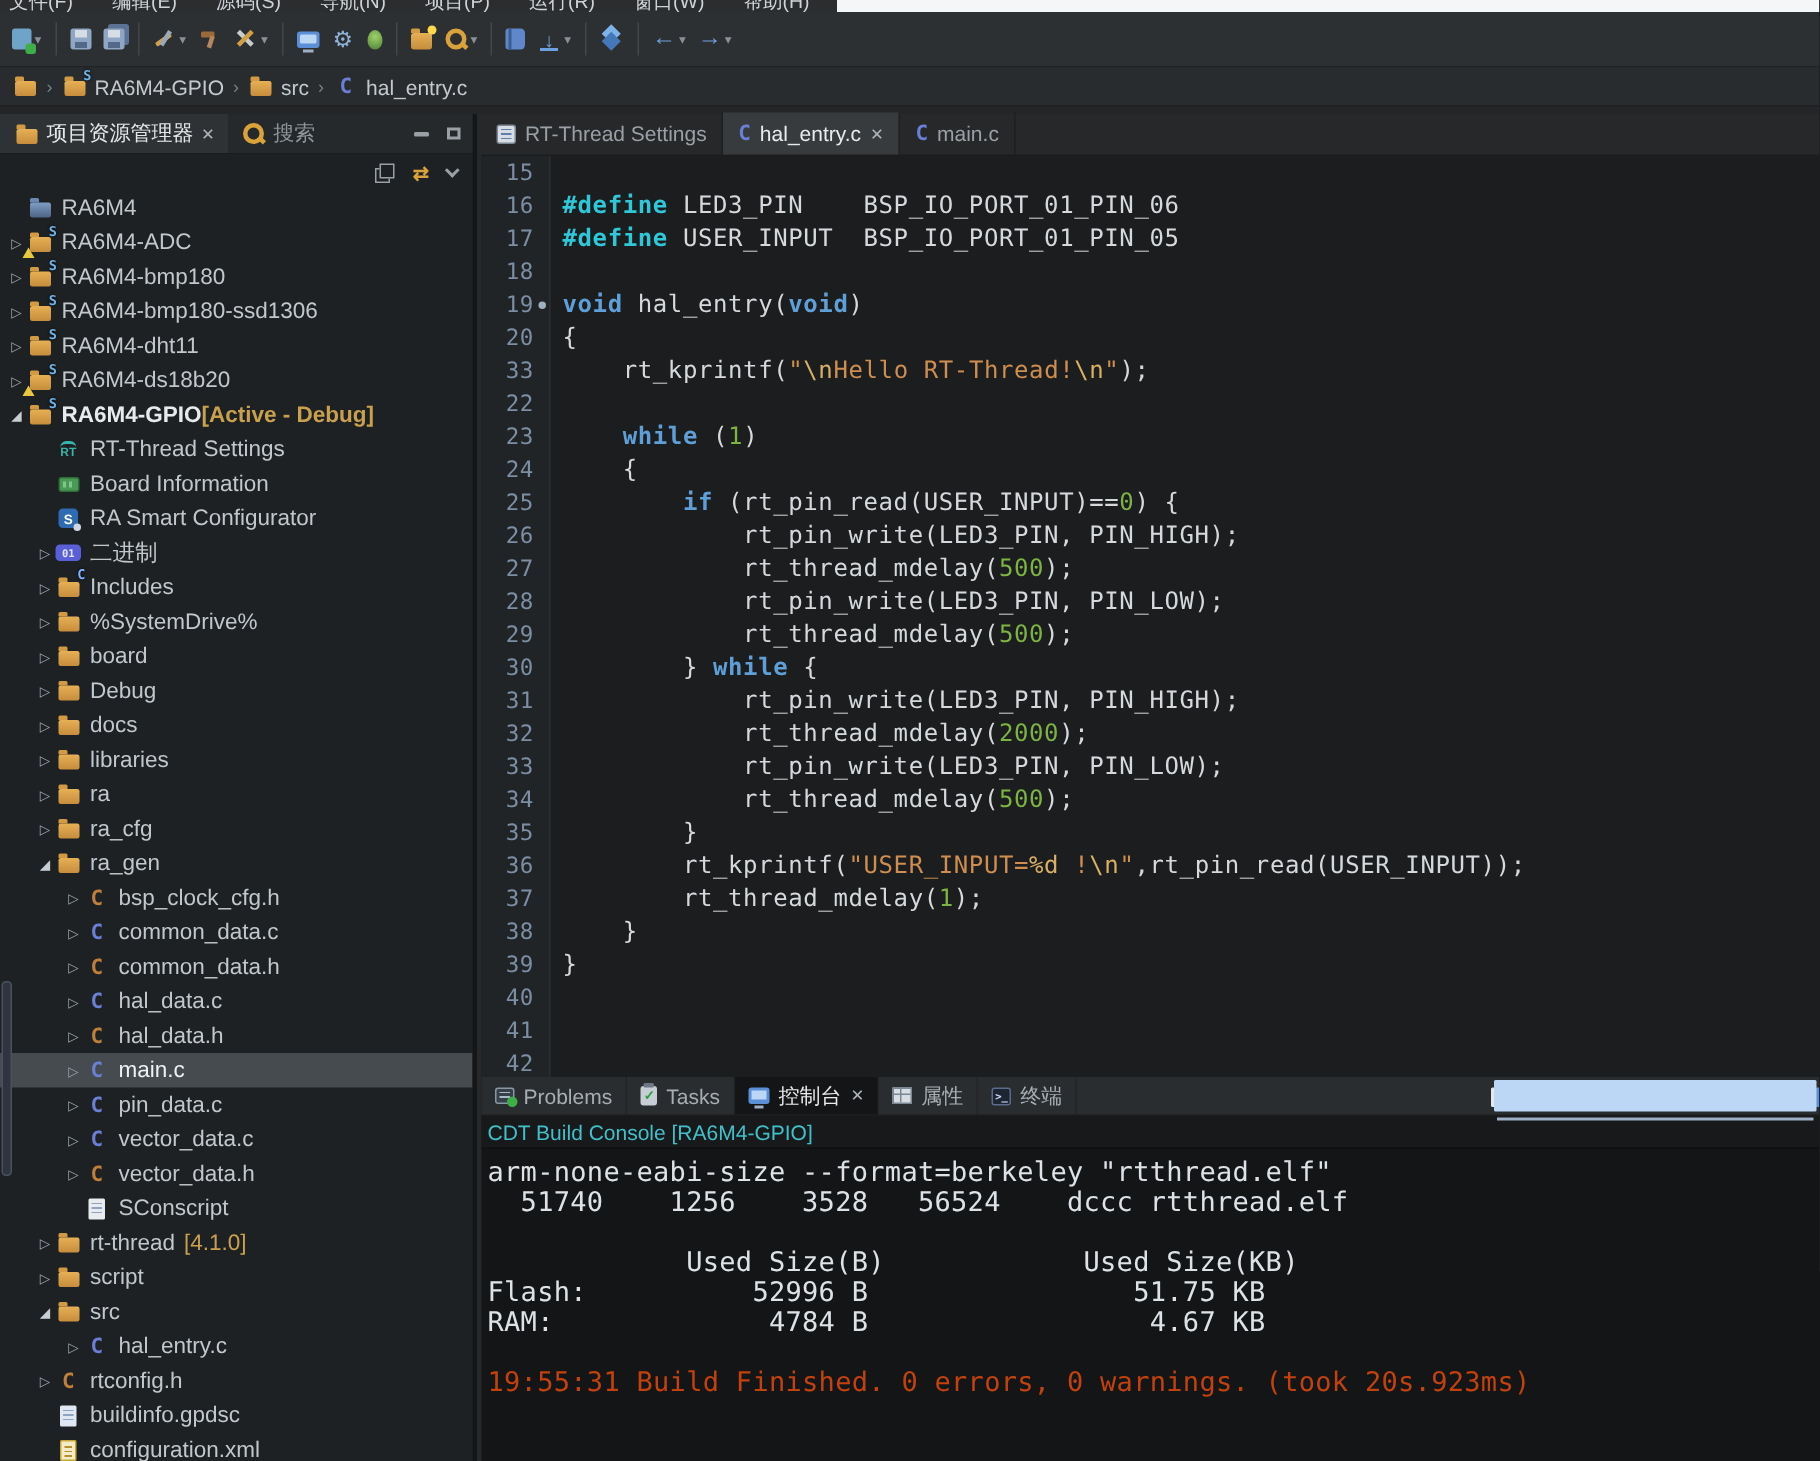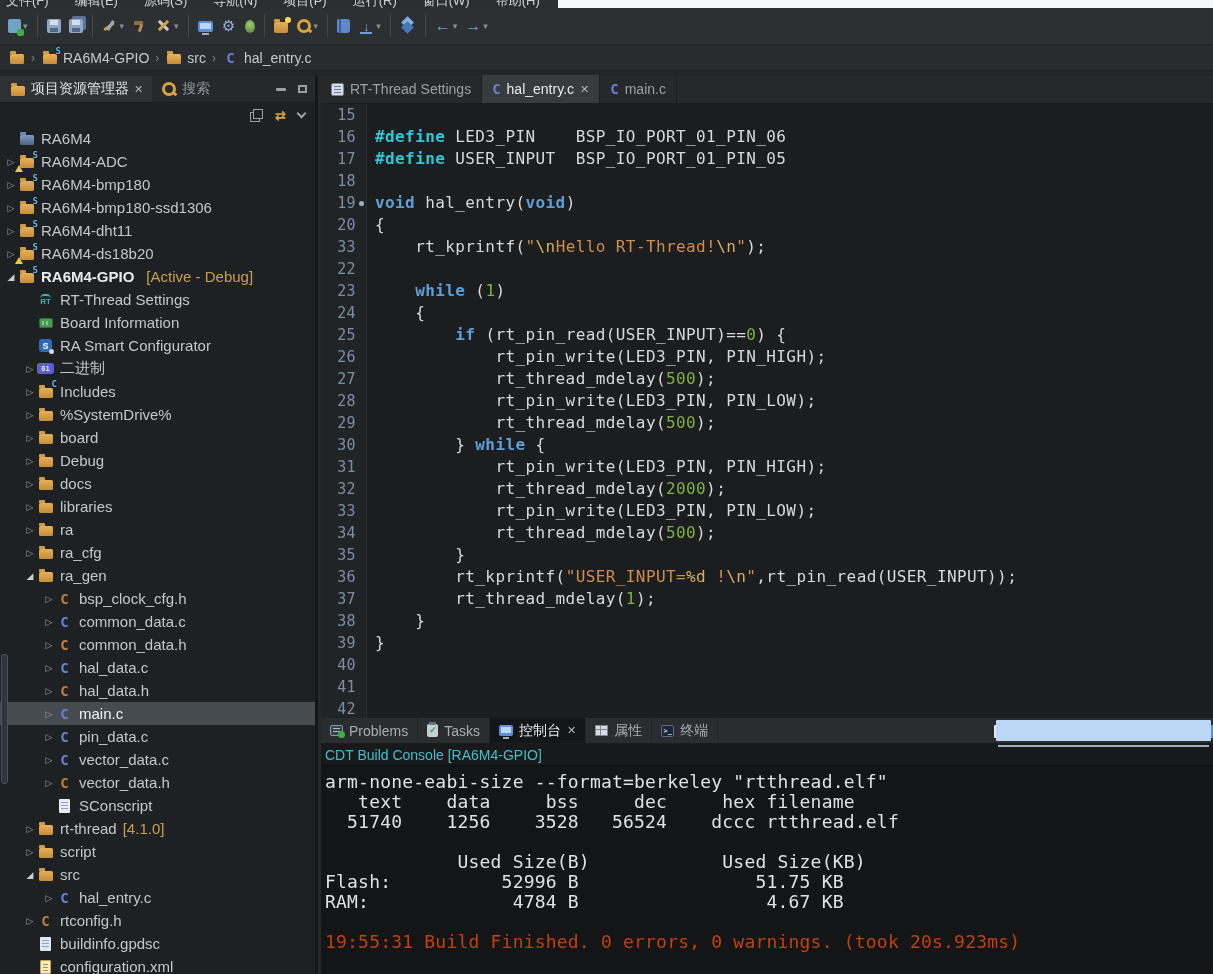--- a/index.html
+++ b/index.html
@@ -73,21 +73,21 @@
   .x-link{color:#d9a33c;font-size:13px;font-weight:bold;}
   .x-menu{width:7px;height:7px;border-right:2px solid #9aa0a6;border-bottom:2px solid #9aa0a6;transform:rotate(45deg);margin-top:-3px;}
   .x-search{position:relative;width:16px;height:16px;flex:none;}
   .tree{position:relative;height:calc(100% - 51px);overflow:hidden;font-size:15px;}
   .trow{display:flex;align-items:center;height:23px;white-space:nowrap;}
   .trow.selected{background:#454b4f;color:#eef1f3;}
   .arrow{width:14px;flex:none;text-align:center;color:#9aa0a6;font-size:9px;}
   .arrow.exp{color:#c8cdd2;font-size:9px;}
   .tlabel{margin-left:6px;}
   .tlabel.bold{font-weight:bold;color:#e8ebee;}
-  .tsuffix{margin-left:12px;font-weight:normal;color:#c9a04e;}
+  .tsuffix{font-weight:bold;color:#c9a04e;}
   .tsuffix.ver{margin-left:6px;font-weight:normal;}
   .ticonw{position:relative;width:17px;height:16px;flex:none;display:inline-flex;align-items:center;justify-content:center;}
   .t-folder{position:relative;width:14px;height:10px;background:linear-gradient(180deg,#e6b054,#c68d3c);border-radius:1.5px;margin-top:3px;}
   .t-folder::before{content:"";position:absolute;left:0;top:-3px;width:6px;height:3px;background:#d29a43;border-radius:1px 1px 0 0;}
   .t-folder.blue{background:linear-gradient(180deg,#7f9dc4,#4d6485);}
   .t-folder.blue::before{background:#6b89b0;}
   .bdg-s{position:absolute;right:-3px;top:-4px;font:bold 9px "DejaVu Sans Mono",monospace;color:#6fb3e8;text-shadow:0 0 2px #000;}
   .bdg-c{position:absolute;right:-3px;top:-5px;font:bold 9px "DejaVu Sans Mono",monospace;color:#7fb3ff;text-shadow:0 0 2px #000;}
   .bdg-w{position:absolute;left:-3px;bottom:-2px;width:0;height:0;border-left:4px solid transparent;border-right:4px solid transparent;border-bottom:7px solid #e8c93e;}
   .t-c{font:bold 14px "DejaVu Sans Mono",monospace;}
@@ -679,21 +679,20 @@
               <span class="caret">▾</span>
             </span>
             <span class="cbtn">
               <span class="c-new-console"></span>
             </span>
           </div>
       </div>
       <div class="c-header">CDT Build Console [RA6M4-GPIO]</div>
       <div class="c-out">
           <div class="con-line">arm-none-eabi-size --format=berkeley "rtthread.elf"</div>
-          <div class="con-line">   text    data     bss     dec     hex filename</div>
           <div class="con-line">  51740    1256    3528   56524    dccc rtthread.elf</div>
           <div class="con-line"> </div>
           <div class="con-line">            Used Size(B)            Used Size(KB)</div>
           <div class="con-line">Flash:          52996 B                51.75 KB</div>
           <div class="con-line">RAM:             4784 B                 4.67 KB</div>
           <div class="con-line"> </div>
           <div class="con-line blue">19:55:31 Build Finished. 0 errors, 0 warnings. (took 20s.923ms)</div>
         </div>
 
     </div>

